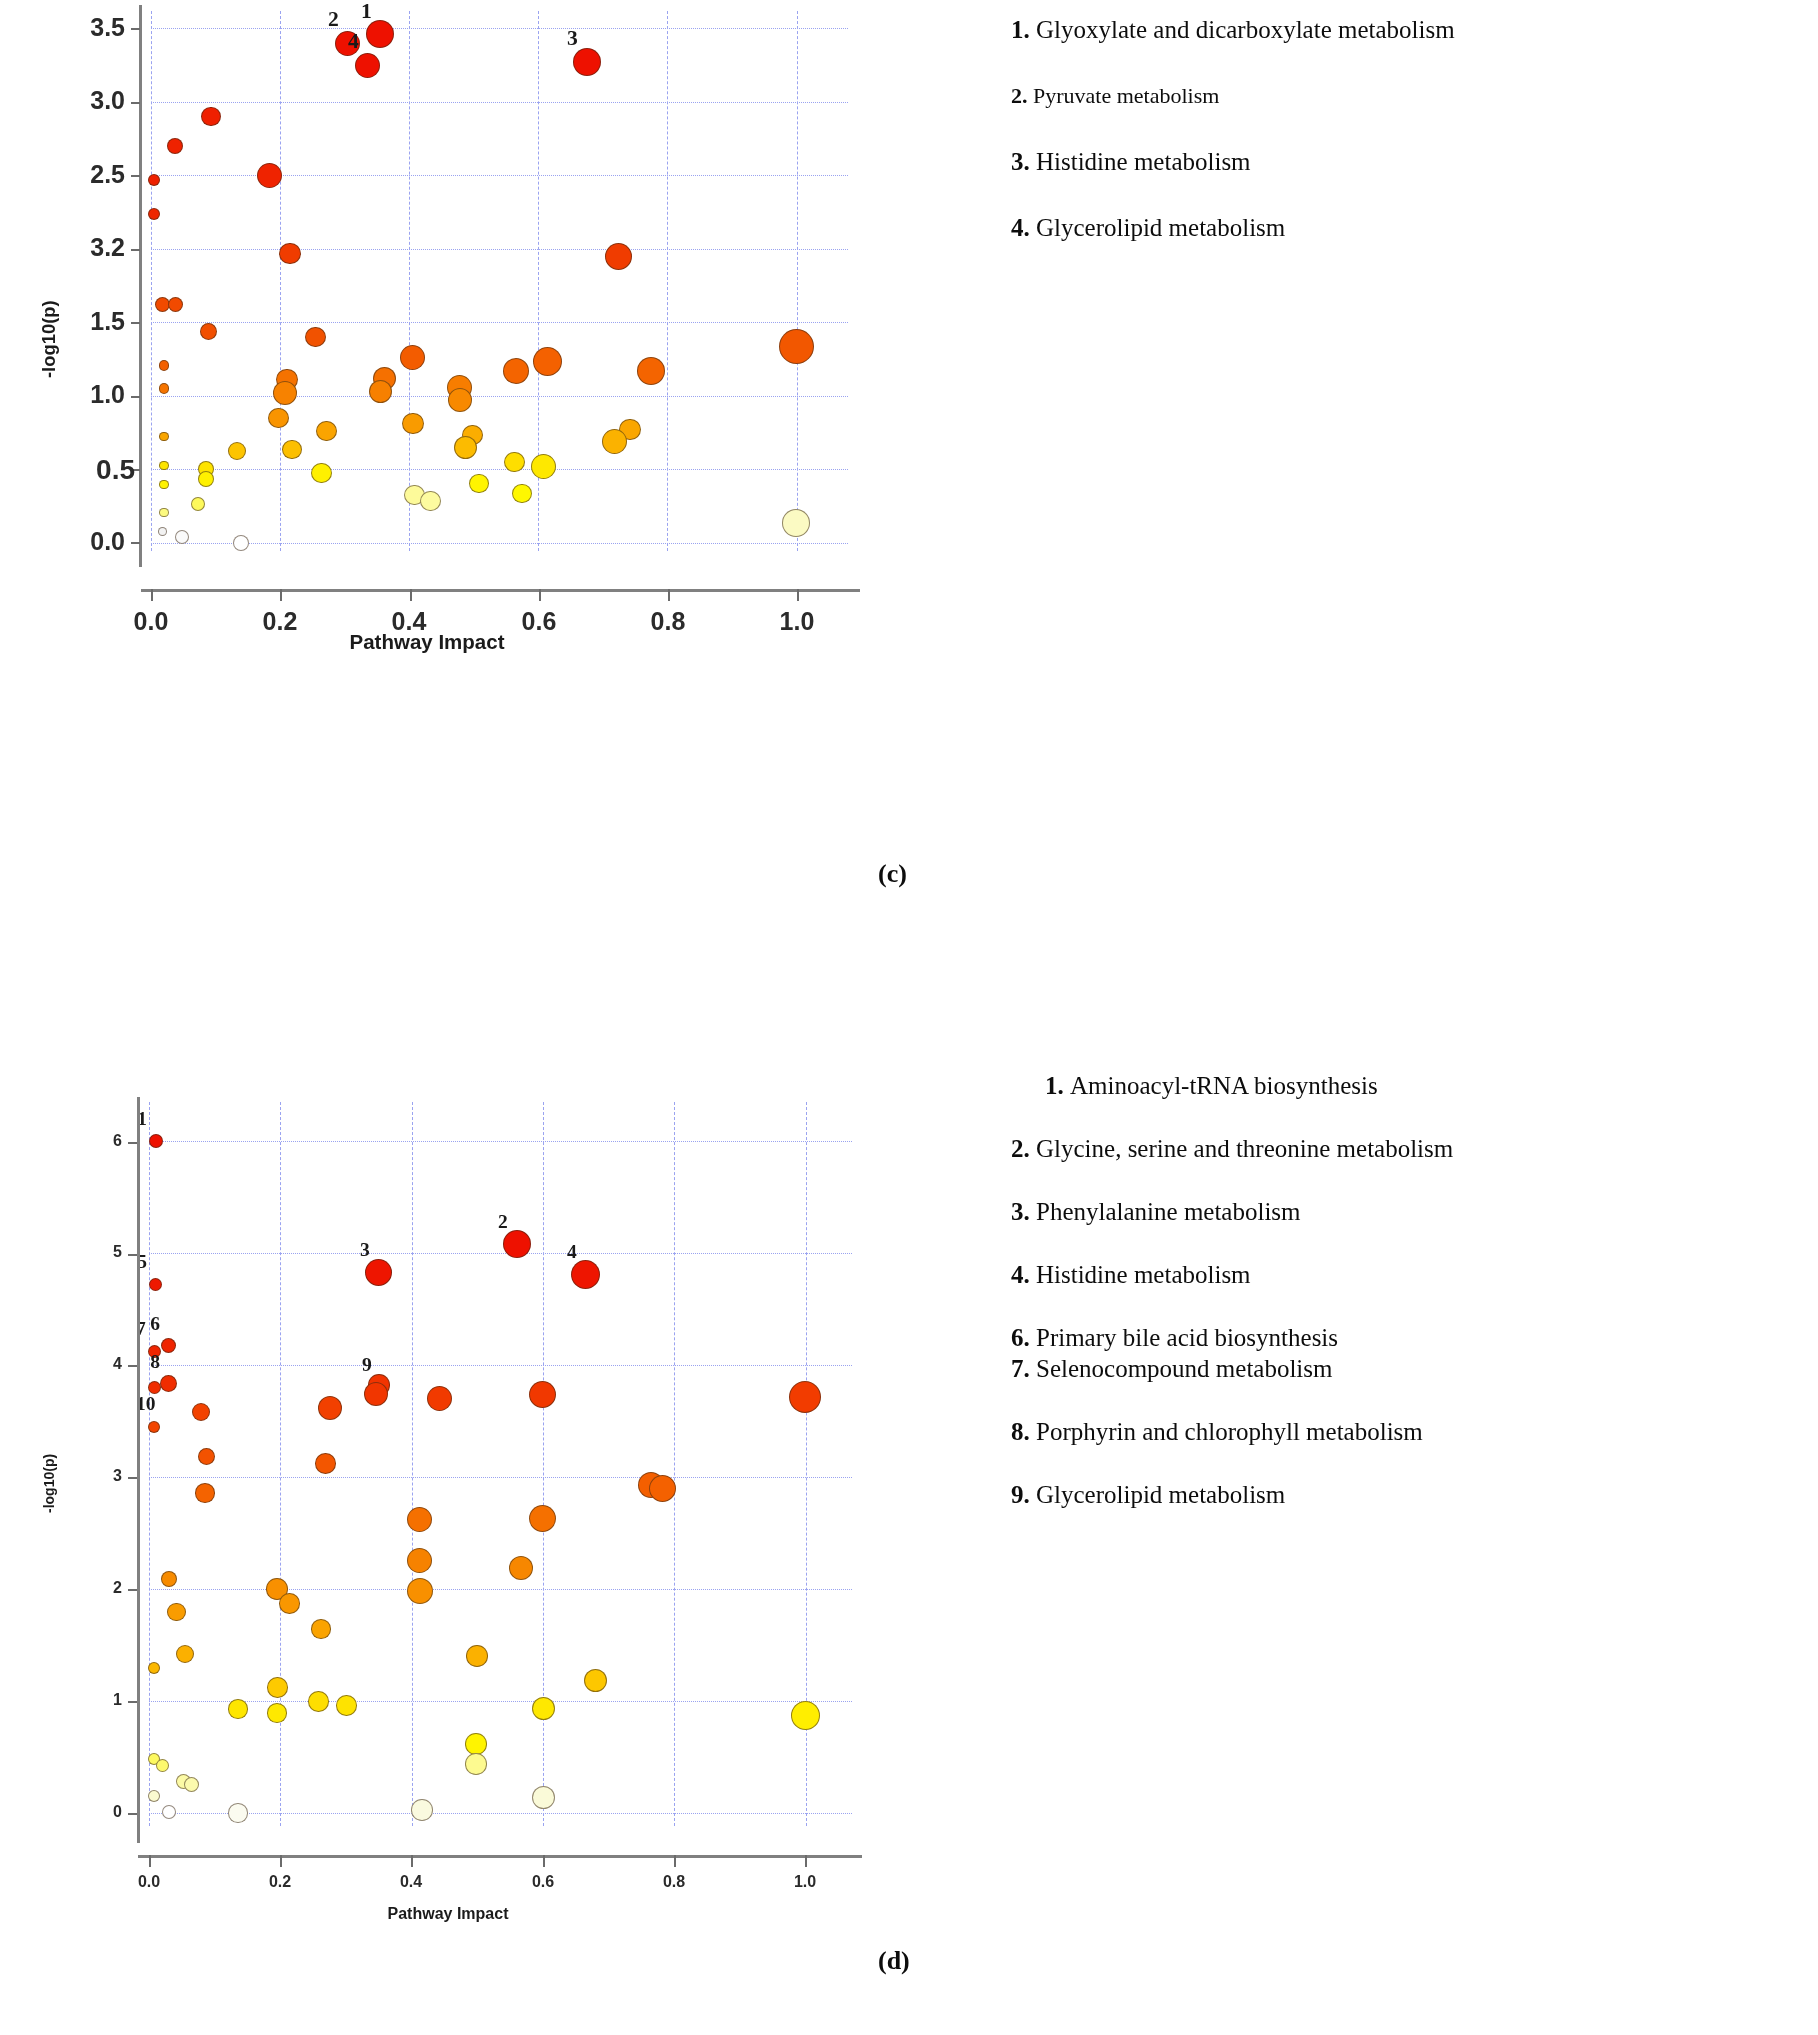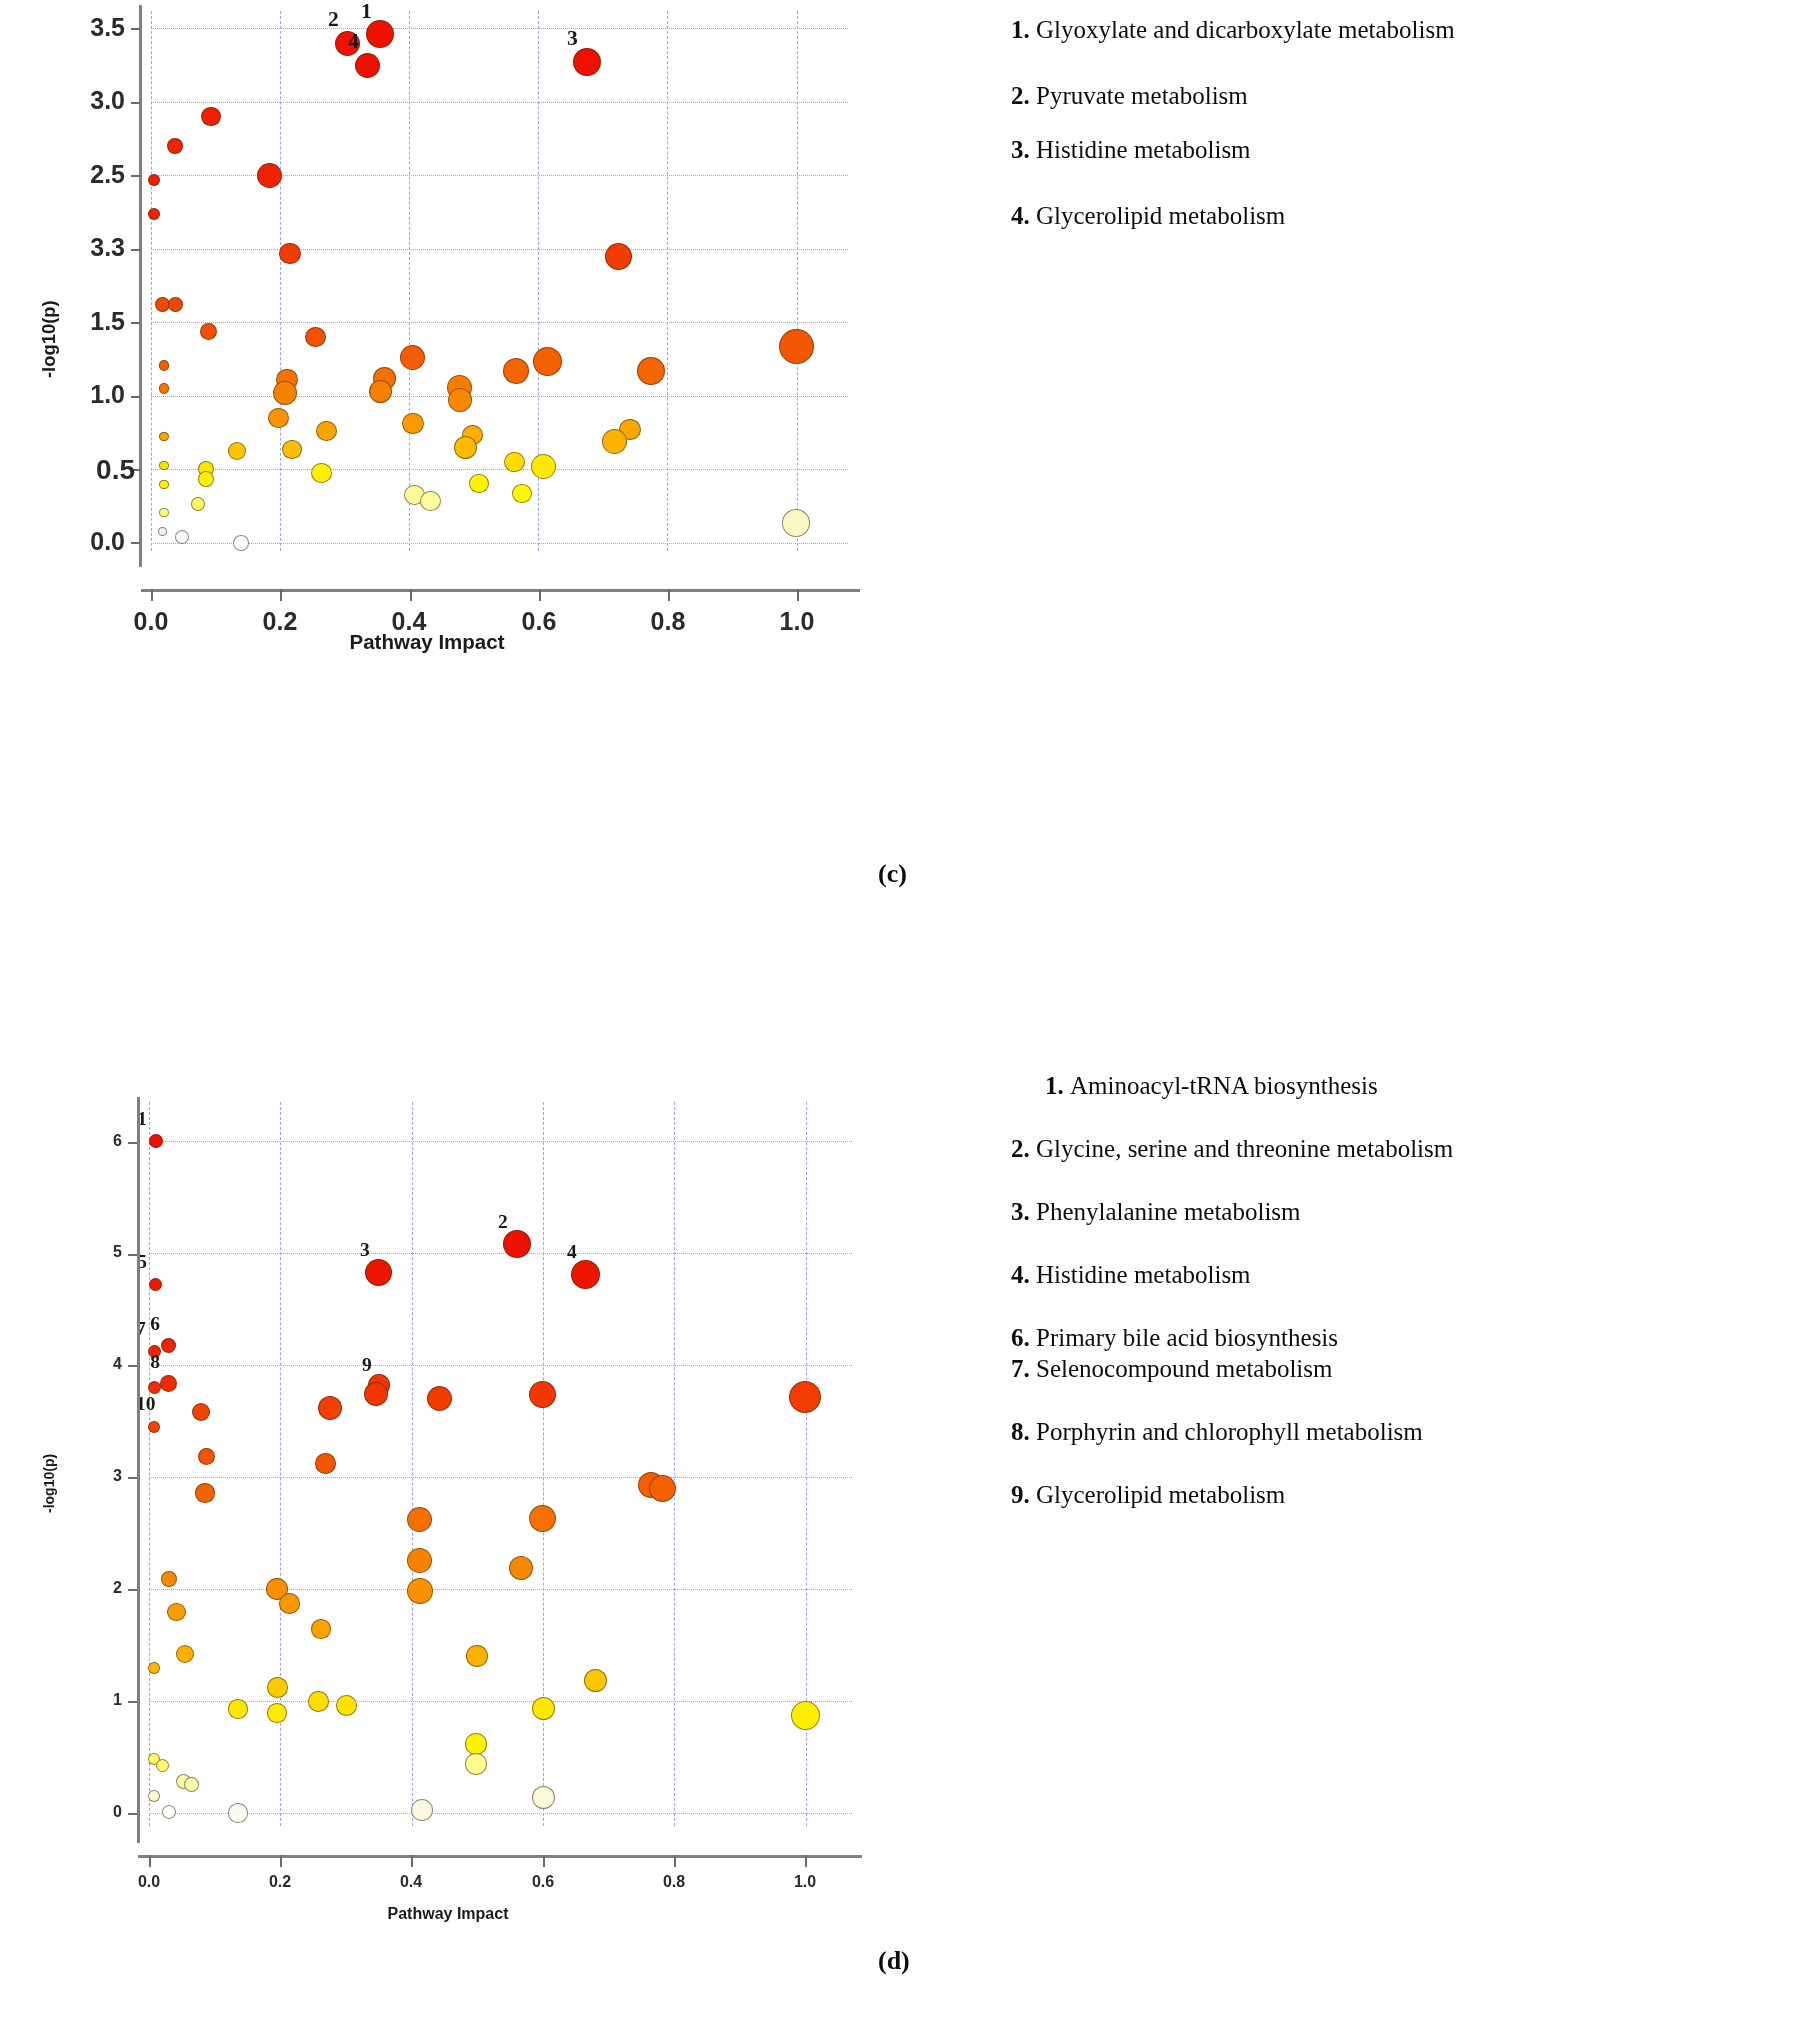--- a/index.html
+++ b/index.html
@@ -133,21 +133,21 @@
       <div class="axis-x-line" style="left: 141px; top: 589px; width: 719px;"></div>
       <div class="tick-y" style="left: 131px; top: 542px;"></div>
       <div class="ylab-txt" style="font-size: 25px; width: 76px; left: 49px; top: 527px;">0.0</div>
       <div class="tick-y" style="left: 131px; top: 469px;"></div>
       <div class="ylab-txt" style="font-size: 28px; width: 76px; left: 59px; top: 454px;">0.5</div>
       <div class="tick-y" style="left: 131px; top: 396px;"></div>
       <div class="ylab-txt" style="font-size: 25px; width: 76px; left: 49px; top: 380px;">1.0</div>
       <div class="tick-y" style="left: 131px; top: 322px;"></div>
       <div class="ylab-txt" style="font-size: 25px; width: 76px; left: 49px; top: 307px;">1.5</div>
       <div class="tick-y" style="left: 131px; top: 249px;"></div>
-      <div class="ylab-txt" style="font-size: 25px; width: 76px; left: 49px; top: 233px;">3.3</div>
+      <div class="ylab-txt" style="font-size: 25px; width: 76px; left: 49px; top: 233px;">3.2</div>
       <div class="tick-y" style="left: 131px; top: 175px;"></div>
       <div class="ylab-txt" style="font-size: 25px; width: 76px; left: 49px; top: 160px;">2.5</div>
       <div class="tick-y" style="left: 131px; top: 102px;"></div>
       <div class="ylab-txt" style="font-size: 25px; width: 76px; left: 49px; top: 86px;">3.0</div>
       <div class="tick-y" style="left: 131px; top: 28.4px;"></div>
       <div class="ylab-txt" style="font-size: 25px; width: 76px; left: 49px; top: 13px;">3.5</div>
       <div class="tick-x" style="left: 151px; top: 589px;"></div>
       <div class="xlab-txt" style="font-size: 25px; width: 108px; left: 97px; top: 607px;">0.0</div>
       <div class="tick-x" style="left: 280px; top: 589px;"></div>
       <div class="xlab-txt" style="font-size: 25px; width: 108px; left: 226px; top: 607px;">0.2</div>
@@ -158,21 +158,21 @@
       <div class="tick-x" style="left: 668px; top: 589px;"></div>
       <div class="xlab-txt" style="font-size: 25px; width: 108px; left: 614px; top: 607px;">0.8</div>
       <div class="tick-x" style="left: 797px; top: 589px;"></div>
       <div class="xlab-txt" style="font-size: 25px; width: 108px; left: 743px; top: 607px;">1.0</div>
     </div>
   <div class="axis-title-x" style="left:319px;top:630px;width:216px;font-size:20.5px;">Pathway Impact</div>
   <div class="axis-title-y" style="left:38px;top:378px;font-size:18.4px;">-log10(p)</div>
 
   <div class="legend" id="legend-c" style="left:1011px;top:13.5px;width:800px;">
       <div class="legend-item" style="font-size: 25px; line-height: 32px; margin-bottom: 34px;"><b>1. </b><span>Glyoxylate and dicarboxylate metabolism</span></div>
-      <div class="legend-item" style="font-size: 25px; line-height: 32px; margin-bottom: 22px;"><b>2. </b><span>Pyruvate metabolism</span></div>
+      <div class="legend-item" style="font-size: 22px; line-height: 32px; margin-bottom: 34px;"><b>2. </b><span>Pyruvate metabolism</span></div>
       <div class="legend-item" style="font-size: 25px; line-height: 32px; margin-bottom: 34px;"><b>3. </b><span>Histidine metabolism</span></div>
       <div class="legend-item" style="font-size: 25px; line-height: 32px; margin-bottom: 34px;"><b>4. </b><span>Glycerolipid metabolism</span></div>
     </div>
 
   <div class="caption" style="left:878px;top:859px;font-size:26px;">(c)</div>
 </div>
 
 <div class="panel" id="panel-d" style="left:0;top:1070px;width:951px;height:965px;">
   <div class="plot" id="plot-d" style="left:149px;top:32px;width:703px;height:724px;">
     <div class="plotarea" id="area-d">

